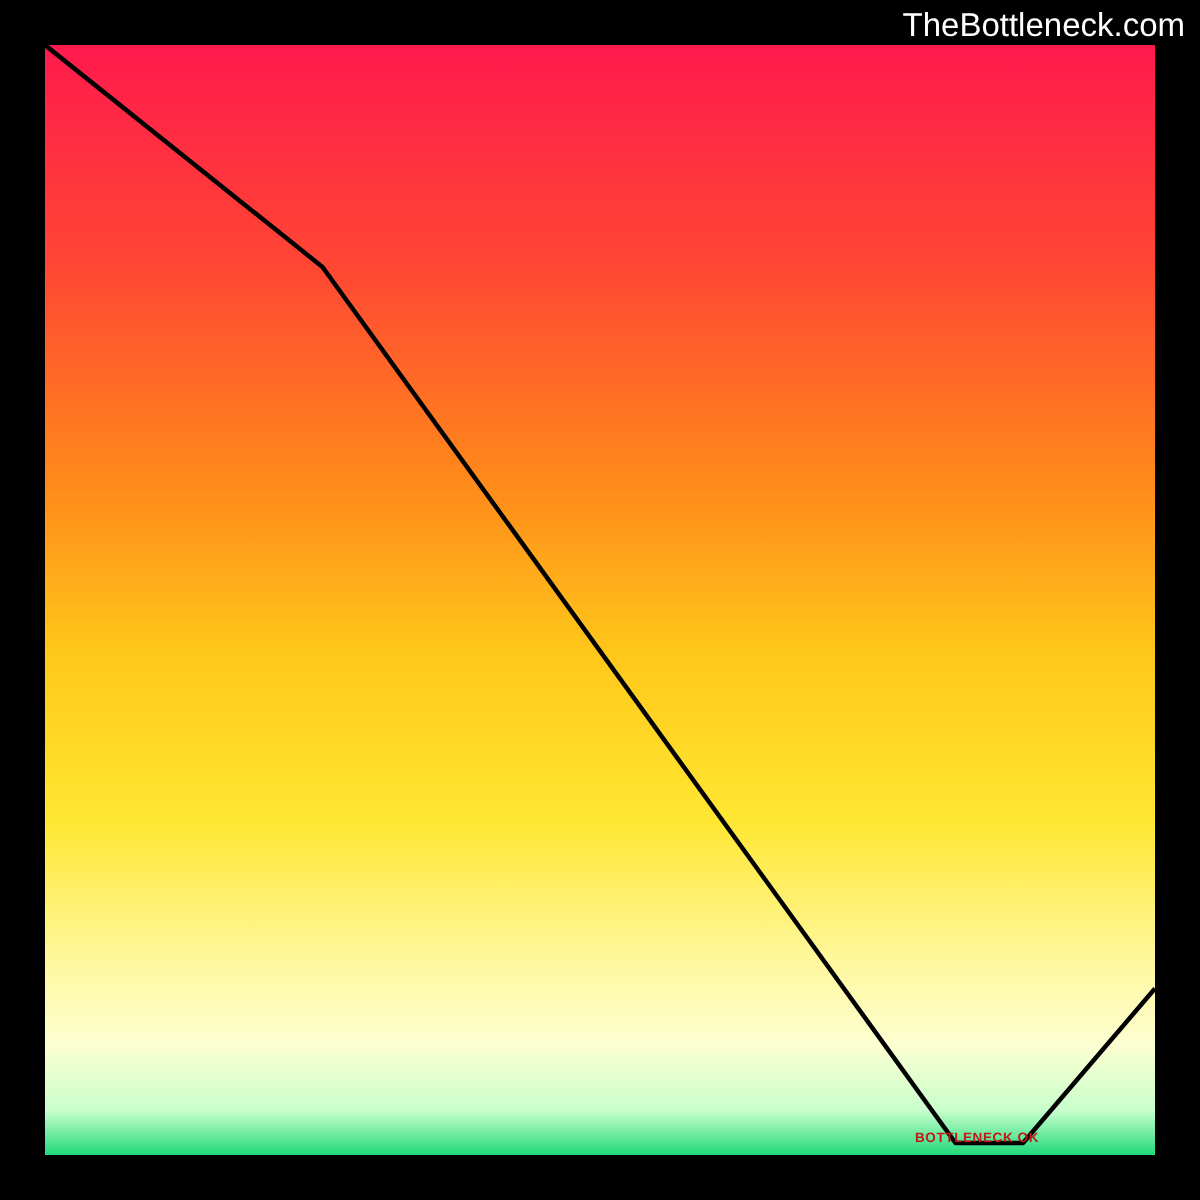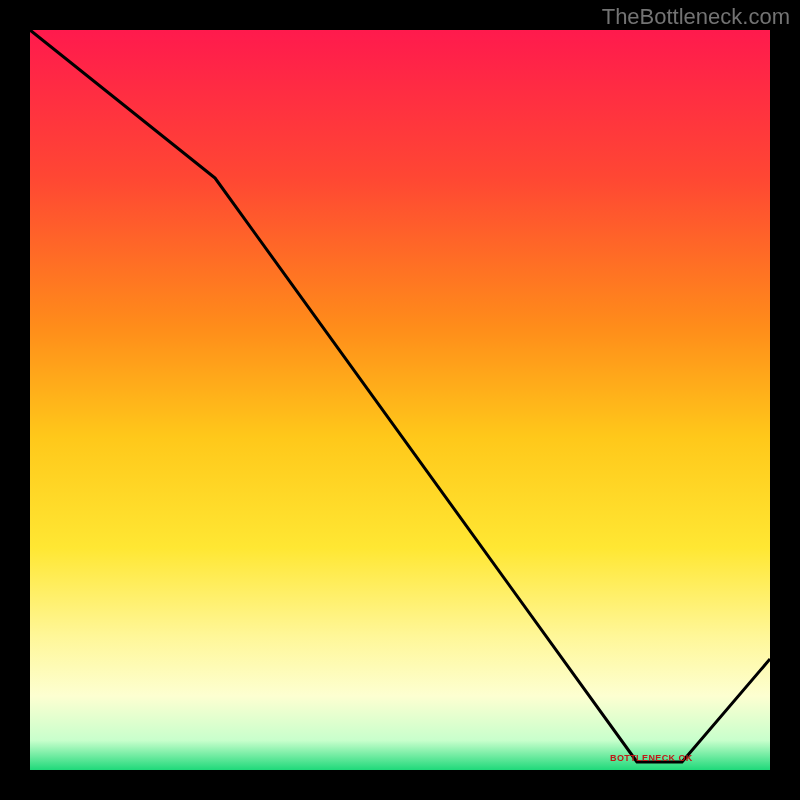--- a/index.html
+++ b/index.html
@@ -8,21 +8,21 @@
     background: #000;
     width: 800px;
     height: 800px;
     position: relative;
     font-family: Arial, sans-serif;
   }
   .watermark {
     position: absolute;
     top: 4px;
     right: 10px;
-    color: #737373;
+    color: #ffffff;
     font-size: 22px;
     font-weight: 500;
     z-index: 10;
   }
   .plot-area {
     position: absolute;
     left: 30px;
     top: 30px;
     width: 740px;
     height: 740px;

